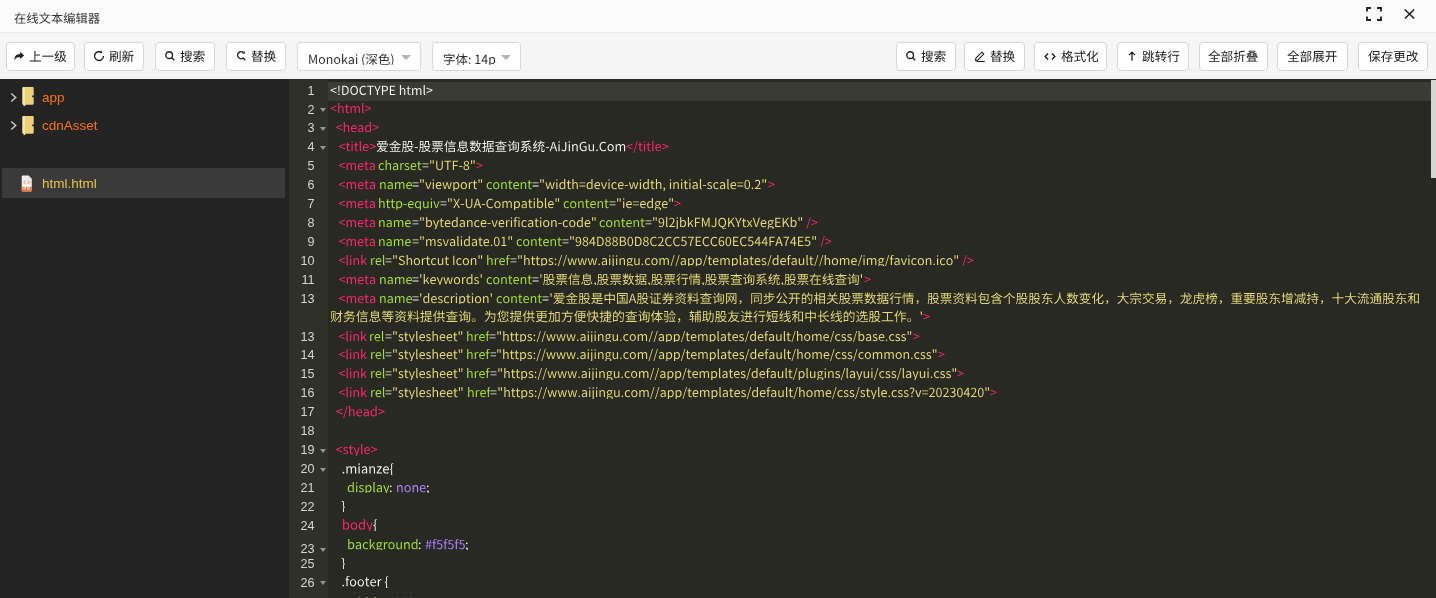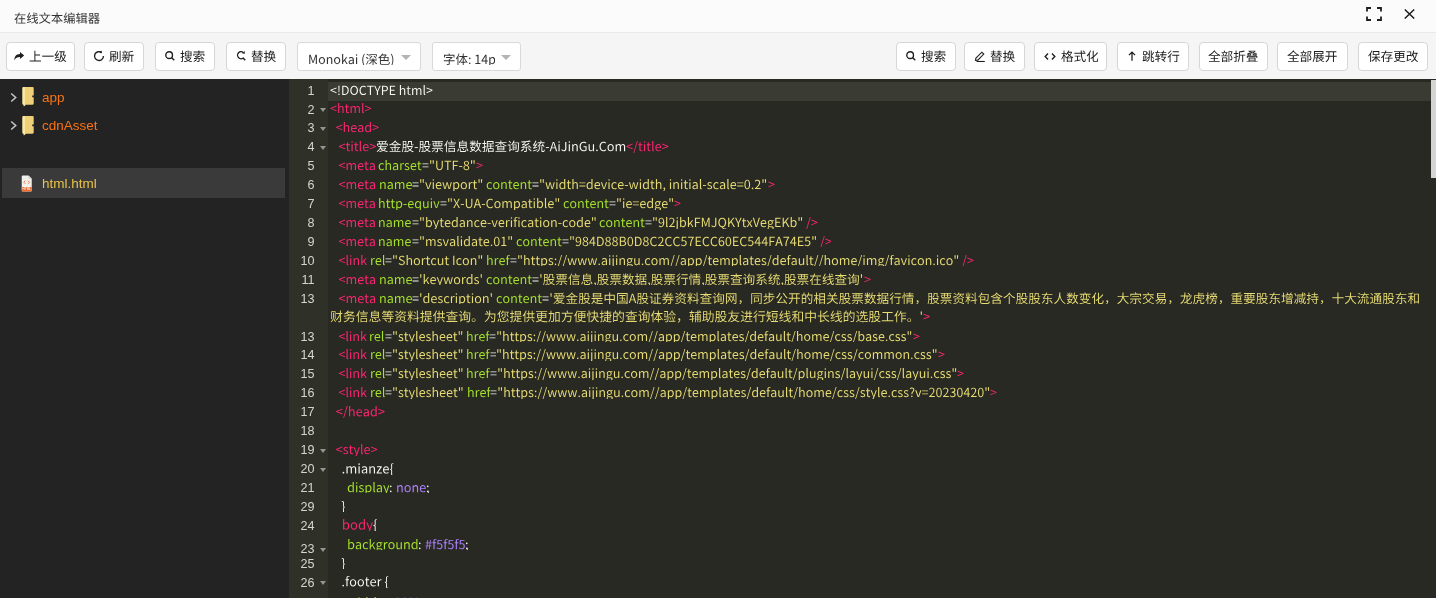--- a/index.html
+++ b/index.html
@@ -478,21 +478,21 @@
       <i class="fold"></i>
     </div>
     <div class="grow" style="top:381.00px">
       <span class="ln">20</span>
       <i class="fold"></i>
     </div>
     <div class="grow" style="top:399.92px">
       <span class="ln">21</span>
     </div>
     <div class="grow" style="top:418.84px">
-      <span class="ln">29</span>
+      <span class="ln">22</span>
     </div>
     <div class="grow" style="top:461px">
       <span class="ln">23</span>
       <i class="fold"></i>
     </div>
     <div class="grow" style="top:438px">
       <span class="ln">24</span>
     </div>
     <div class="grow" style="top:475.60px">
       <span class="ln">25</span>

